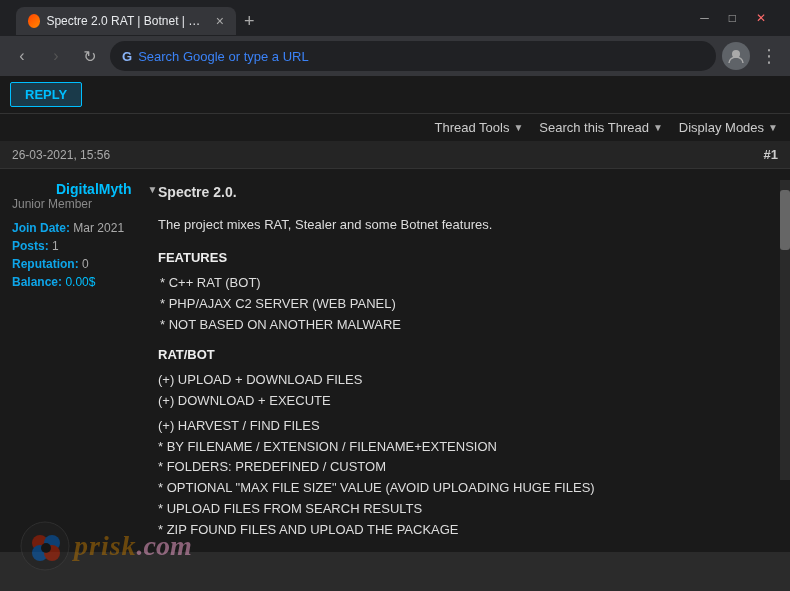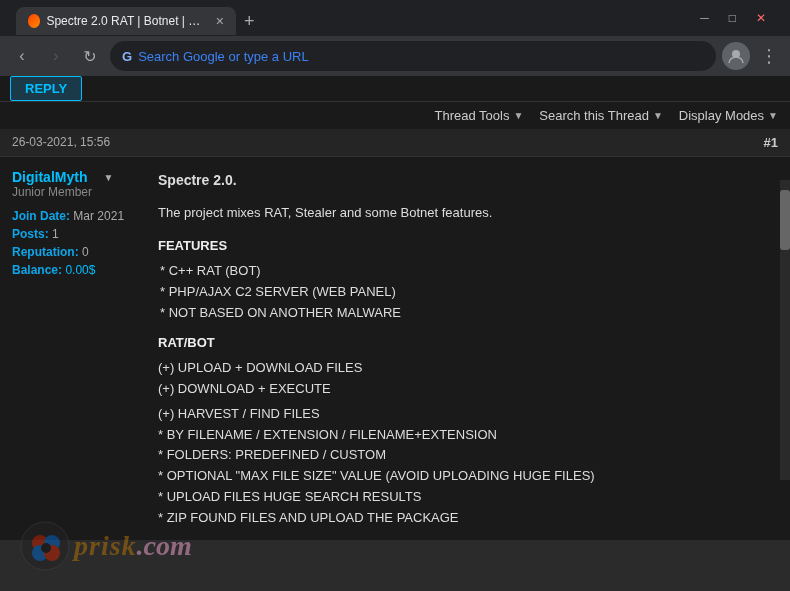--- a/index.html
+++ b/index.html
@@ -132,21 +132,21 @@
     .menu-dots {
       color: #aaa;
       font-size: 18px;
       cursor: pointer;
       padding: 0 4px;
     }
 
     
     .forum-toolbar {
       background: #1a1a1a;
-      padding: 0 10px;
+      padding: 6px 10px;
       text-decoration: underline;
     }
     .reply-btn {
       background: #1a3a4a;
       color: #00bfff;
       border: 1px solid #00bfff;
       padding: 4px 14px;
       font-size: 13px;
       font-weight: bold;
       cursor: pointer;
@@ -180,20 +180,21 @@
       overflow-y: auto;
       height: calc(591px - 36px - 34px - 40px - 36px - 34px);
     }
 
     
     .post-header {
       background: #252525;
       padding: 6px 12px;
       display: flex;
       justify-content: space-between;
+      align-items: center;
       border-bottom: 1px solid #333;
     }
     .post-date {
       color: #aaa;
       font-size: 12px;
     }
     .post-num {
       color: #ccc;
       font-size: 13px;
       font-weight: bold;
@@ -211,20 +212,21 @@
       min-width: 130px;
       max-width: 130px;
     }
     .username {
       color: #00bfff;
       font-size: 14px;
       font-weight: bold;
       display: flex;
       align-items: center;
       gap: 16px;
+      margin-left: 44px;
     }
     .user-rank {
       color: #888;
       font-size: 12px;
       margin-bottom: 10px;
     }
     .user-stat {
       font-size: 12px;
       color: #aaa;
       margin-bottom: 4px;
@@ -402,21 +404,21 @@
 
       <div style="margin-top:0;">
         <div>(+) DOWNLOAD + EXECUTE</div>
       </div>
 
       <div style="margin-top:4px;">
         <div>(+) HARVEST / FIND FILES</div>
         <div>* BY FILENAME / EXTENSION / FILENAME+EXTENSION</div>
         <div>* FOLDERS: PREDEFINED / CUSTOM</div>
         <div>* OPTIONAL "MAX FILE SIZE" VALUE (AVOID UPLOADING HUGE FILES)</div>
-        <div>* UPLOAD FILES HUGE SEARCH RESULTS</div>
+        <div>* UPLOAD FILES FROM SEARCH RESULTS</div>
         <div>* ZIP FOUND FILES AND UPLOAD THE PACKAGE</div>
       </div>
 
     </div>
   </div>
 </div>
 
 <div class="watermark">
 
   <svg class="watermark-logo" viewBox="0 0 50 50">

